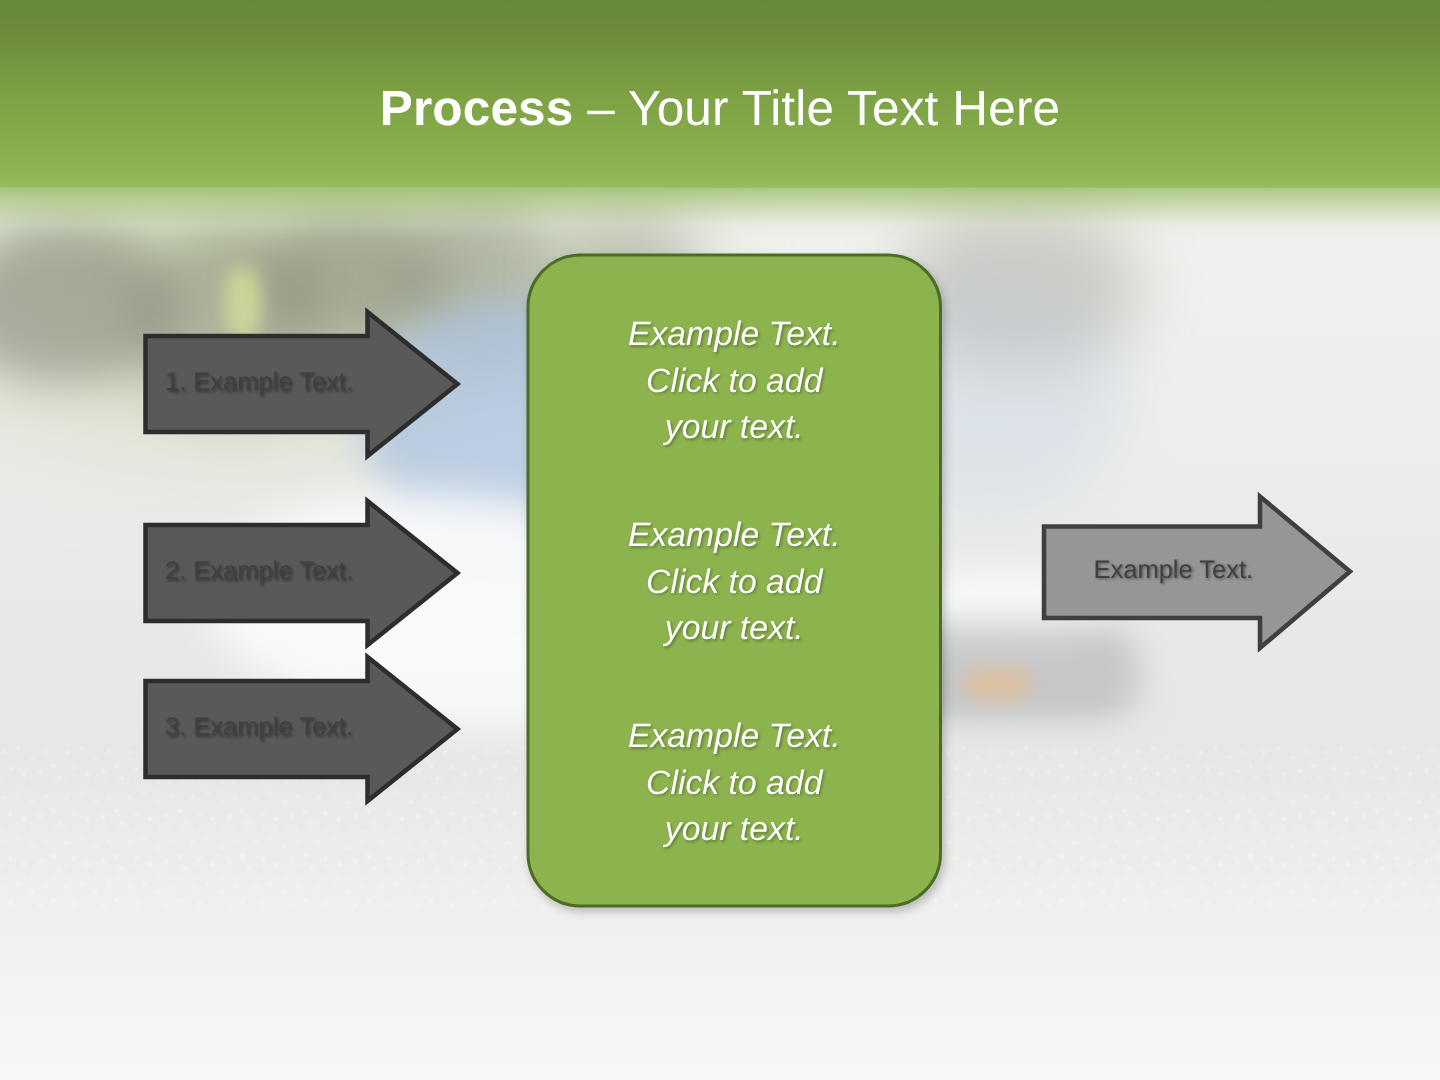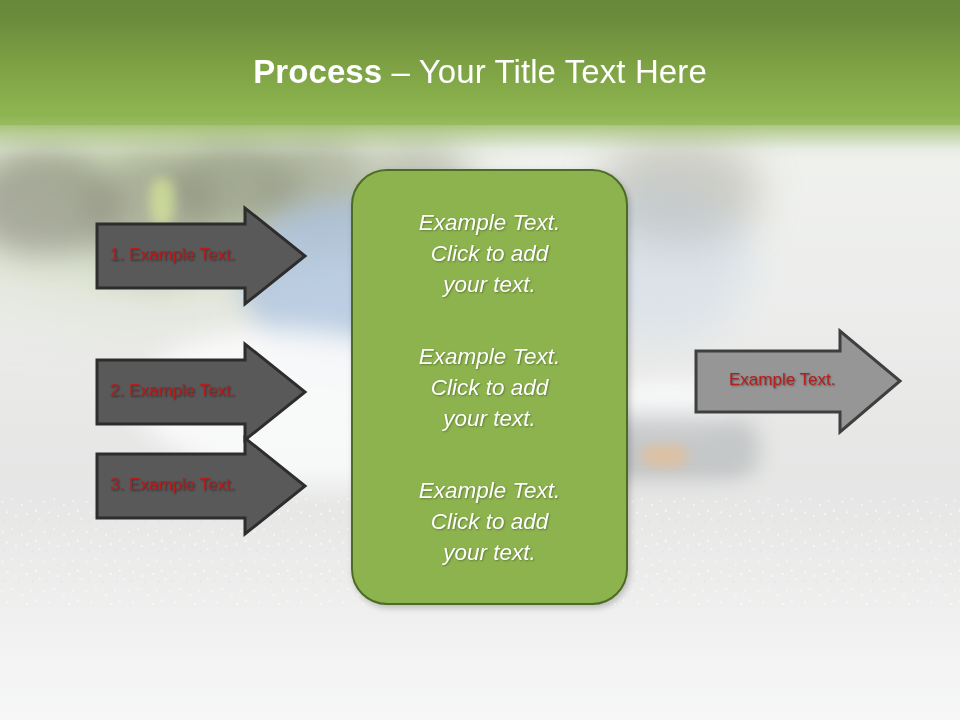--- a/index.html
+++ b/index.html
@@ -285,29 +285,29 @@
   
   .arrow {
     position: absolute;
   }
   .arrow svg {
     display: block;
     overflow: visible;
   }
   .arrow-label {
     position: absolute;
-    color: #b91c1c;
+    color: #404040;
     font-size: 17px;
     line-height: 20px;
     white-space: nowrap;
     text-shadow: 1px 1px 2px rgba(0,0,0,0.45);
   }
 
   .arrow-1 { left: 95px;  top: 206px; }
-  .arrow-2 { left: 95px;  top: 342px; }
+  .arrow-2 { left: 95px;  top: 332px; }
   .arrow-3 { left: 95px;  top: 436px; }
   .arrow-out { left: 694px; top: 329px; }
 
   .arrow-1 .arrow-label,
   .arrow-2 .arrow-label,
   .arrow-3 .arrow-label {
     left: 15px;
     top: 39px;
   }
   .arrow-out .arrow-label {

